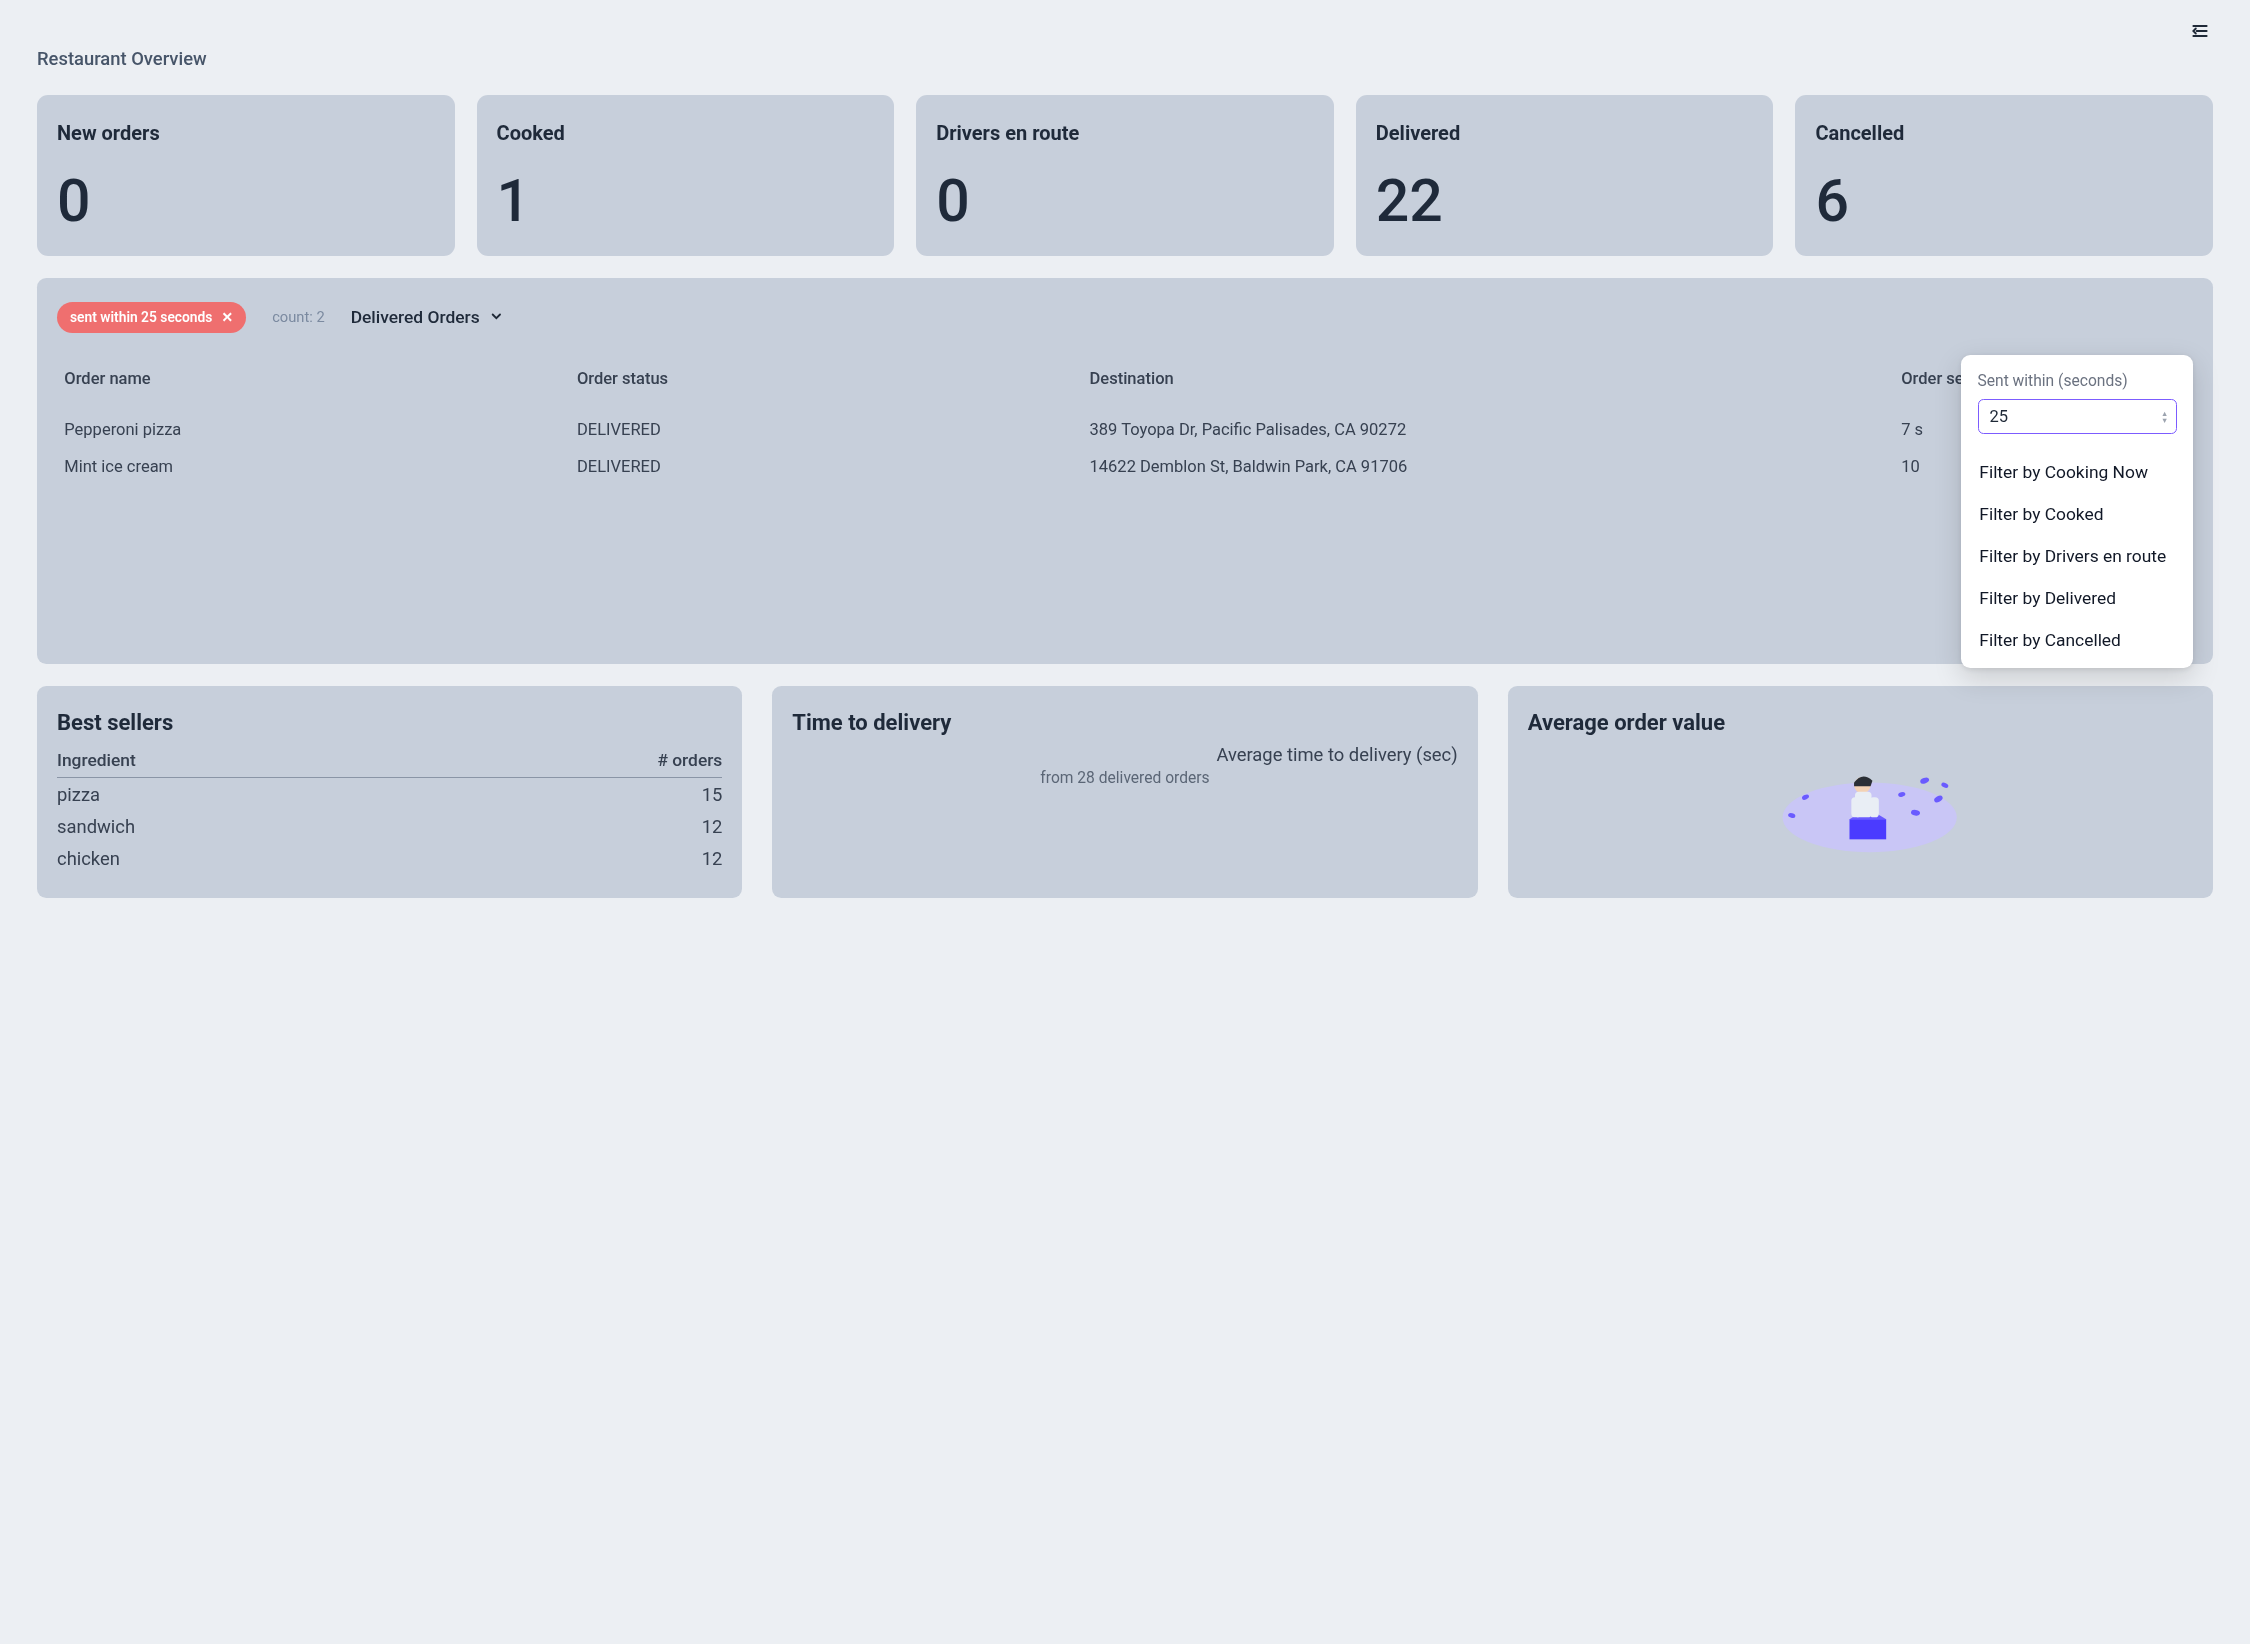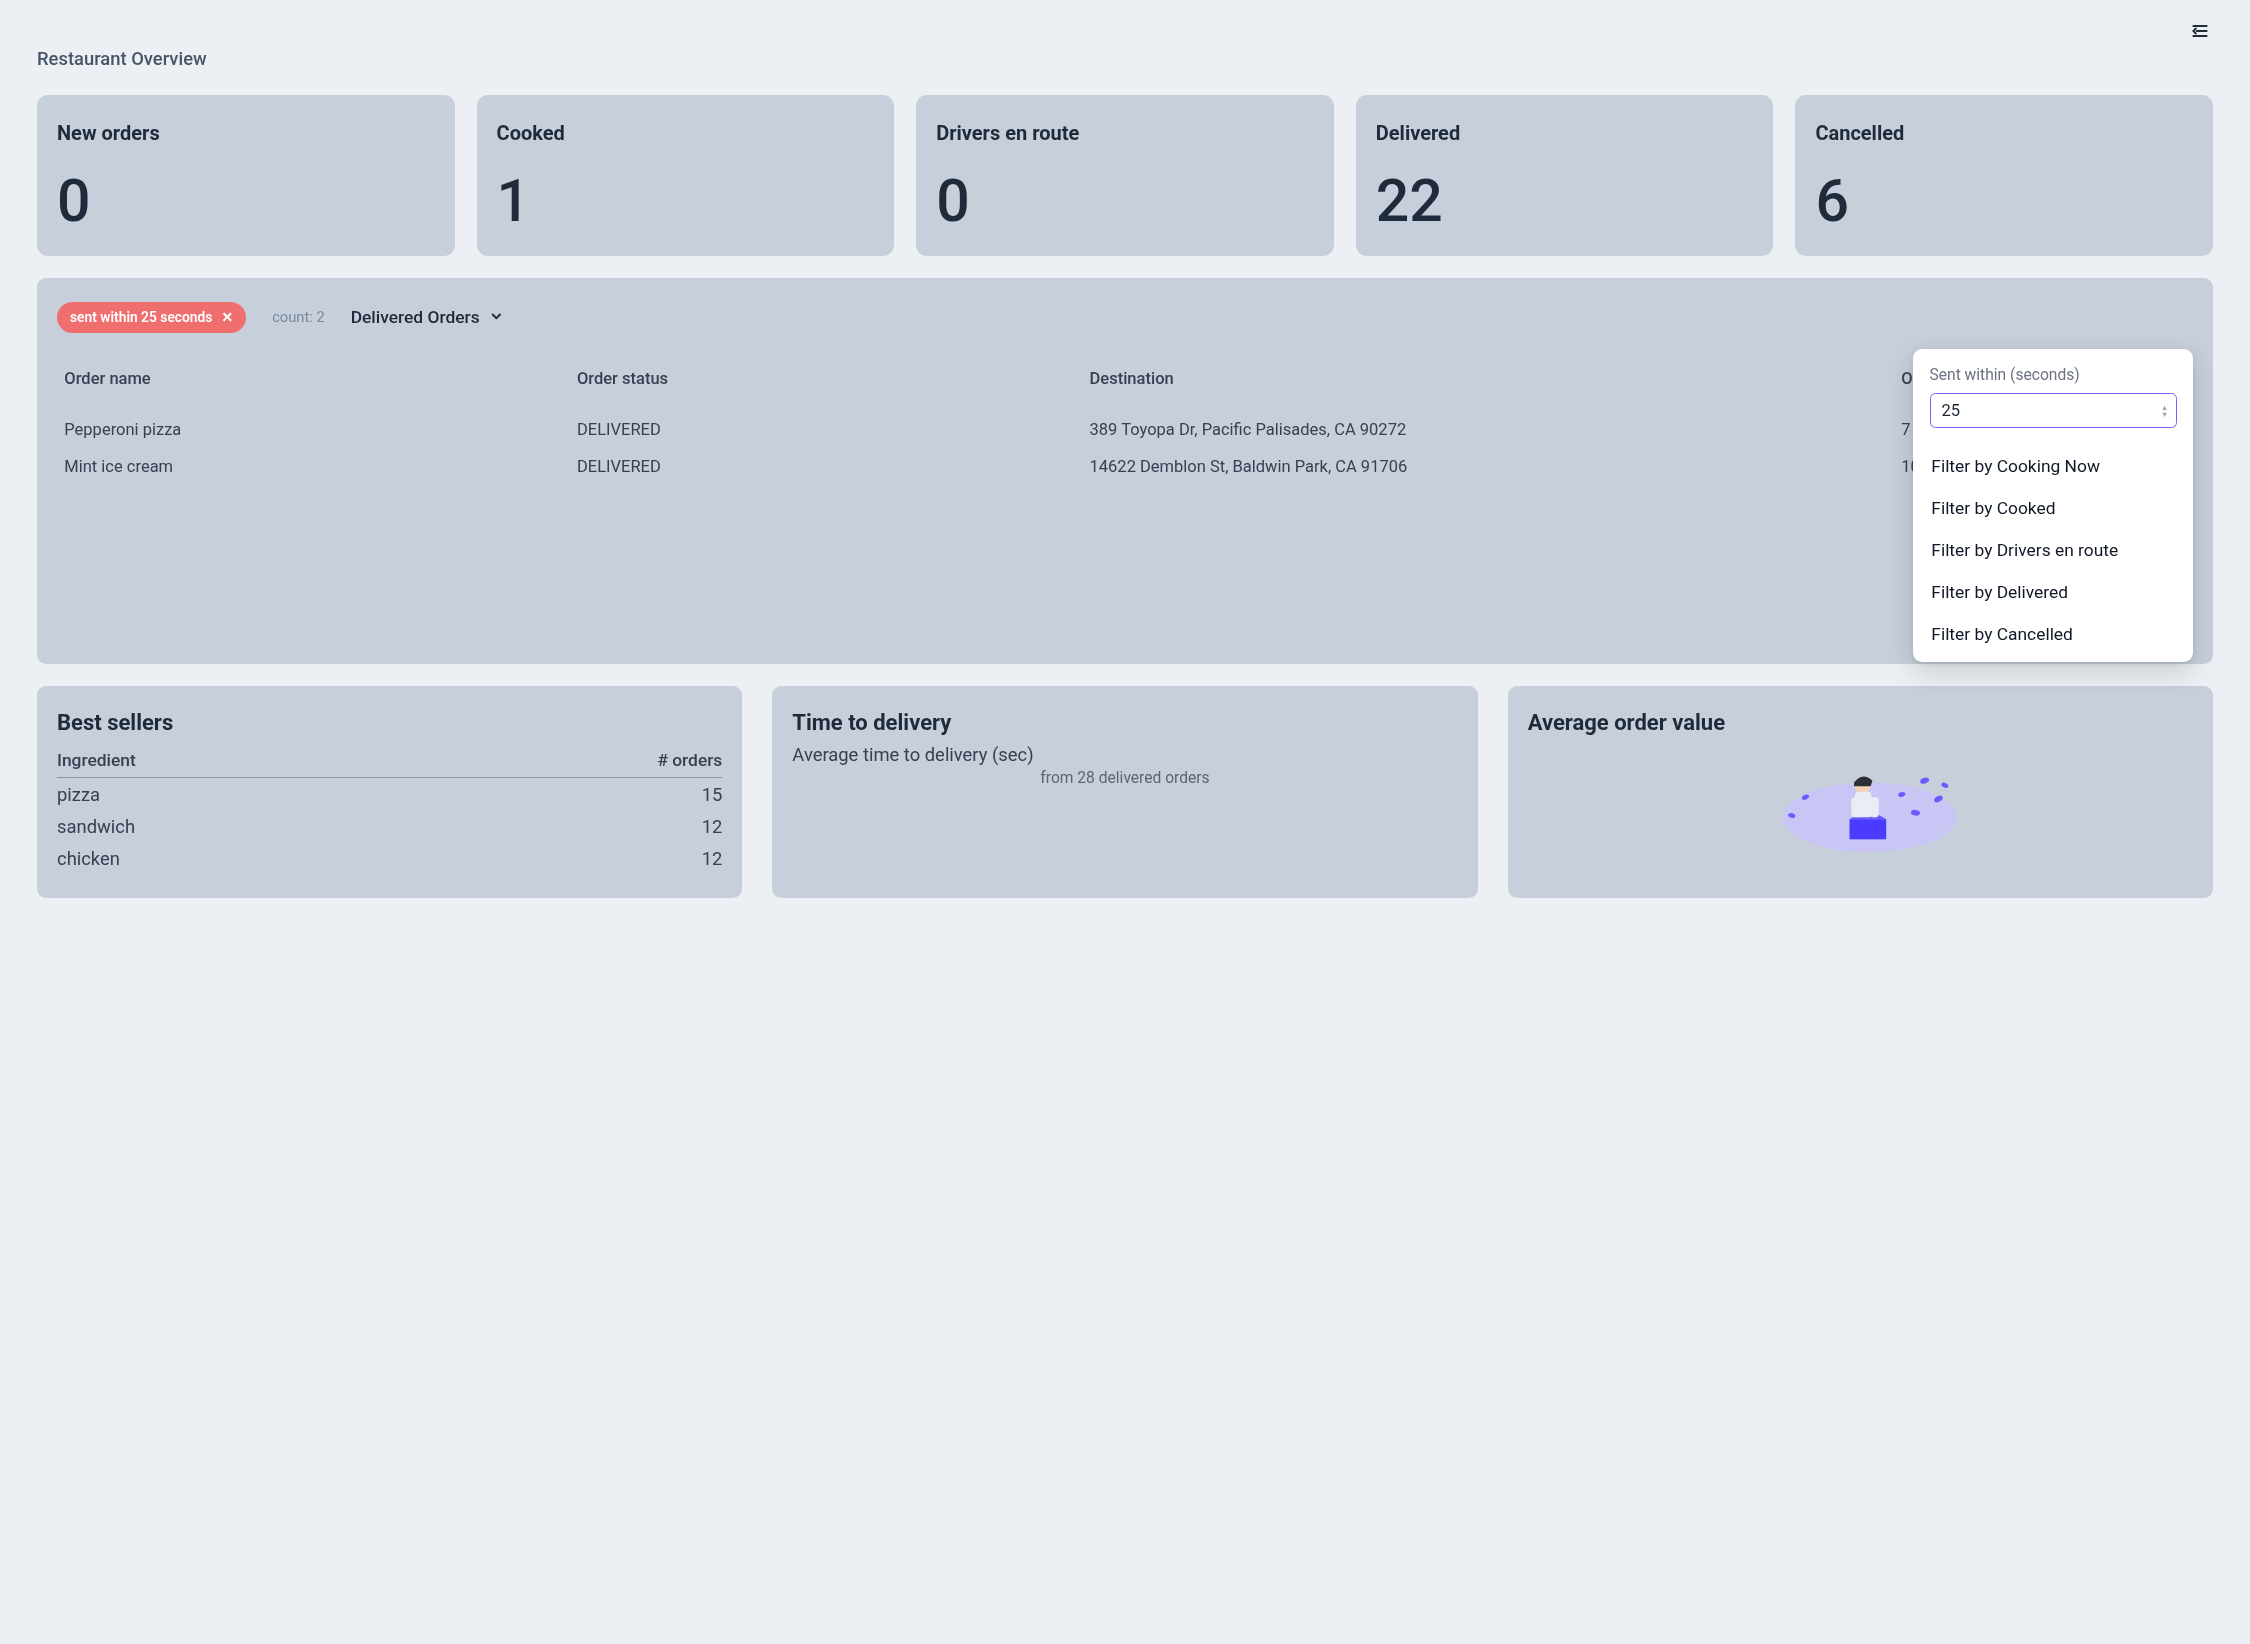--- a/index.html
+++ b/index.html
@@ -112,23 +112,23 @@
       font-weight: 500;
       padding-bottom: 22px;
     }
     .col-name { width: 24%; }
     .col-status { width: 24%; }
     .col-dest { width: 38%; }
     .col-time { width: 14%; }
 
     .dropdown-menu {
       position: absolute;
-      top: 71px;
+      top: 77px;
       right: 20px;
-      width: 280px;
+      width: 232px;
       background: #fff;
       border-radius: 9.2px;
       box-shadow: 0 9.2px 27.5px rgba(0,0,0,.15), 0 1.8px 5.5px rgba(0,0,0,.08);
       padding: 16.5px 16.5px 7.3px 16.5px;
       z-index: 10;
     }
     .dropdown-menu .field-label {
       color: #6b7280;
       font-size: 15.6px;
       margin-bottom: 9.2px;
@@ -180,21 +180,21 @@
       border-bottom: 0.9px solid #8a95a6; padding: 5.5px 0 7.3px 0;
       font-size: 17.4px;
     }
     .bs-table th.right, .bs-table td.right { text-align: right; }
     .bs-table td { padding: 5.5px 0; font-size: 18.4px; color: #374151; }
 
     .ttd-value {
       font-size: 50px; font-weight: 600; color: #1f2a3a;
       text-align: center; margin-top: 5.5px;
     }
-    .ttd-label { text-align: left; font-size: 18.4px; color: #374151; margin-top: 7.3px; }
+    .ttd-label { text-align: right; font-size: 18.4px; color: #374151; margin-top: 7.3px; }
     .ttd-sub { text-align: center; font-size: 15.6px; color: #5b6676; margin-top: 3.7px; }
 
     .illus { display:flex; justify-content:center; align-items:flex-end; height:110px; margin-top:5.5px; }
   </style>
 </head>
 <body>
 
 <div class="topbar">
   <div class="icon-btn">
     <svg width="20" height="20" viewBox="0 0 24 24" fill="none" stroke="#1f2937" stroke-width="2.2" stroke-linecap="round">

